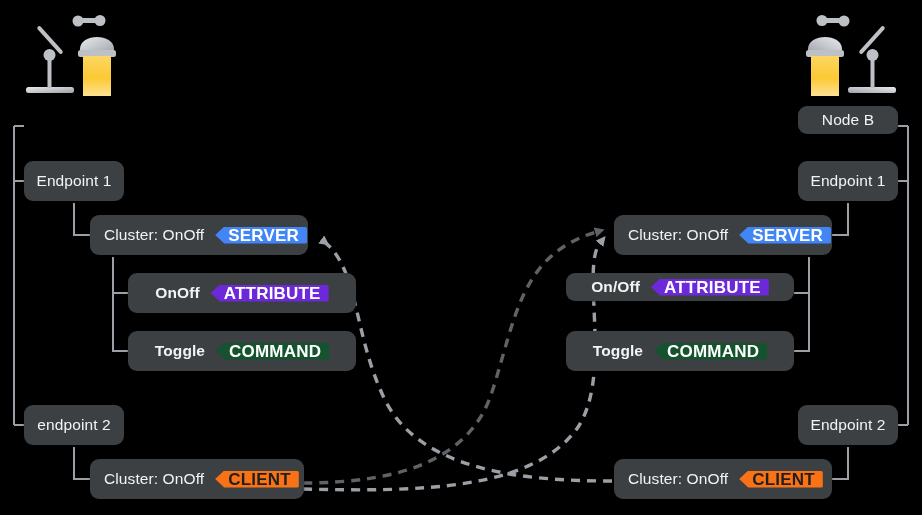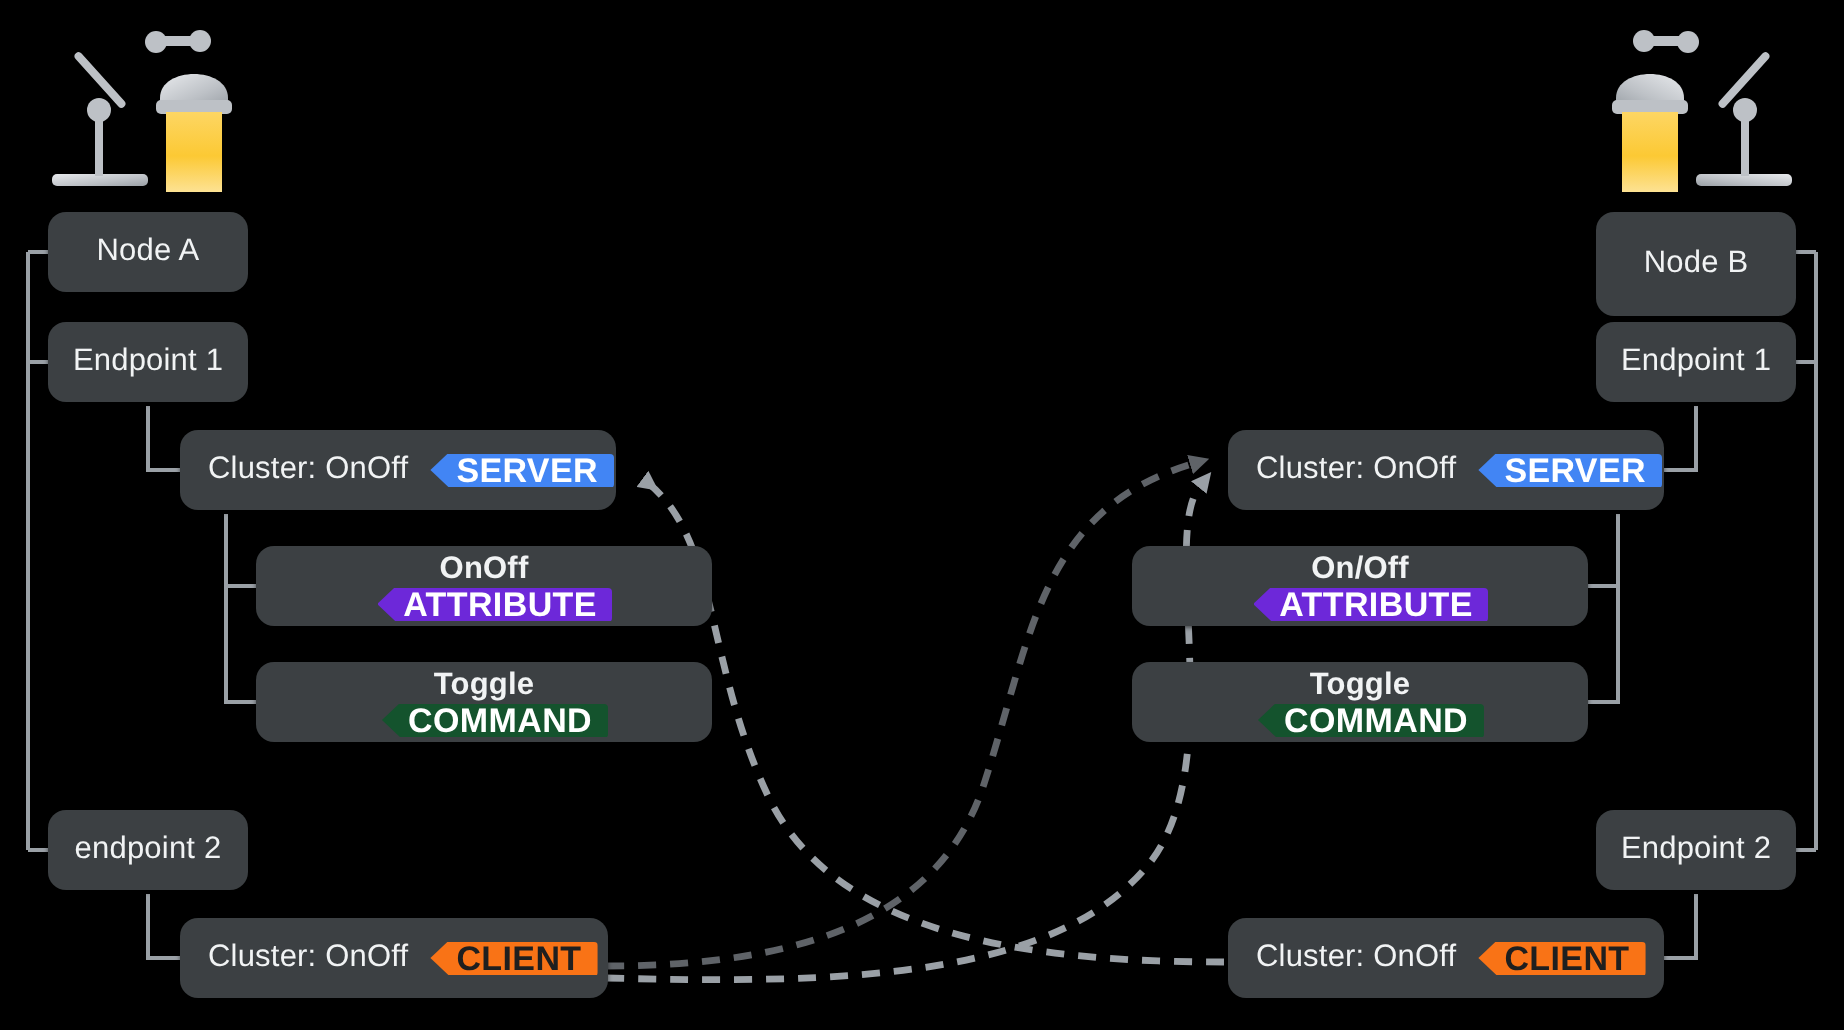--- a/index.html
+++ b/index.html
@@ -70,21 +70,21 @@
 
   .row-inner {
     display: flex;
     align-items: center;
     justify-content: flex-start;
     width: 100%;
   }
   .row-inner .name { display:inline-block; }
 
   
-  .leaf .row-inner { justify-content: center; flex-direction: column; }
+  .leaf .row-inner { justify-content: center; }
 
   
   .lamp { position: absolute; width: 112px; height: 92px; z-index: 2; }
 </style>
 </head>
 <body>
 
 <div id="stage">
 
   <svg id="wires" viewBox="0 0 922 515" width="922" height="515">
@@ -183,23 +183,20 @@
     <circle cx="31.5" cy="47" r="6" fill="#bdc1c6"></circle>
     <rect x="30" y="14" width="4" height="36" rx="2" fill="#bdc1c6" transform="rotate(-42 32 32)"></rect>
     <circle cx="60" cy="13" r="5.5" fill="#bdc1c6"></circle>
     <rect x="60" y="10" width="22" height="5" rx="2.5" fill="#bdc1c6"></rect>
     <circle cx="82" cy="12.5" r="5.5" fill="#bdc1c6"></circle>
     <path d="M62,41 C62,25 96,25 96,41 L96,46 L62,46 Z" fill="url(#metalR)"></path>
     <rect x="60" y="42" width="38" height="7" rx="2.5" fill="#bdc1c6"></rect>
     <rect x="65" y="48" width="28" height="40" fill="url(#beamR)"></rect>
   </svg>
 
-  <div class="node" style="left:24px; top:106px; width:100px; height:40px;">
-    <span class="label">Node A</span>
-  </div>
 
   <div class="node" style="left:24px; top:161px; width:100px; height:40px;">
     <span class="label">Endpoint 1</span>
   </div>
 
   <div class="node wide" style="left:90px; top:215px; width:218px; height:40px;">
     <div class="row-inner">
       <span class="name">Cluster: OnOff</span>
       <span class="badge server">SERVER</span>
     </div>
@@ -223,36 +220,36 @@
     <span class="label">endpoint 2</span>
   </div>
 
   <div class="node wide" style="left:90px; top:459px; width:214px; height:40px;">
     <div class="row-inner">
       <span class="name">Cluster: OnOff</span>
       <span class="badge client">CLIENT</span>
     </div>
   </div>
 
-  <div class="node" style="left:798px; top:106px; width:100px; height:52px;align-items:center;">
+  <div class="node" style="left:798px; top:106px; width:100px; height:28px;align-items:center;">
     <span class="label">Node B</span>
   </div>
 
   <div class="node" style="left:798px; top:161px; width:100px; height:40px;">
     <span class="label">Endpoint 1</span>
   </div>
 
   <div class="node wide" style="left:614px; top:215px; width:218px; height:40px;">
     <div class="row-inner">
       <span class="name">Cluster: OnOff</span>
       <span class="badge server">SERVER</span>
     </div>
   </div>
 
-  <div class="node wide leaf" style="left:566px; top:273px; width:228px; height:40px;">
+  <div class="node wide leaf" style="left:566px; top:273px; width:228px; height:28px;">
     <div class="row-inner">
       <span class="name label bold">On/Off</span>
       <span class="badge attribute">ATTRIBUTE</span>
     </div>
   </div>
 
   <div class="node wide leaf" style="left:566px; top:331px; width:228px; height:40px;">
     <div class="row-inner">
       <span class="name label bold">Toggle</span>
       <span class="badge command">COMMAND</span>

